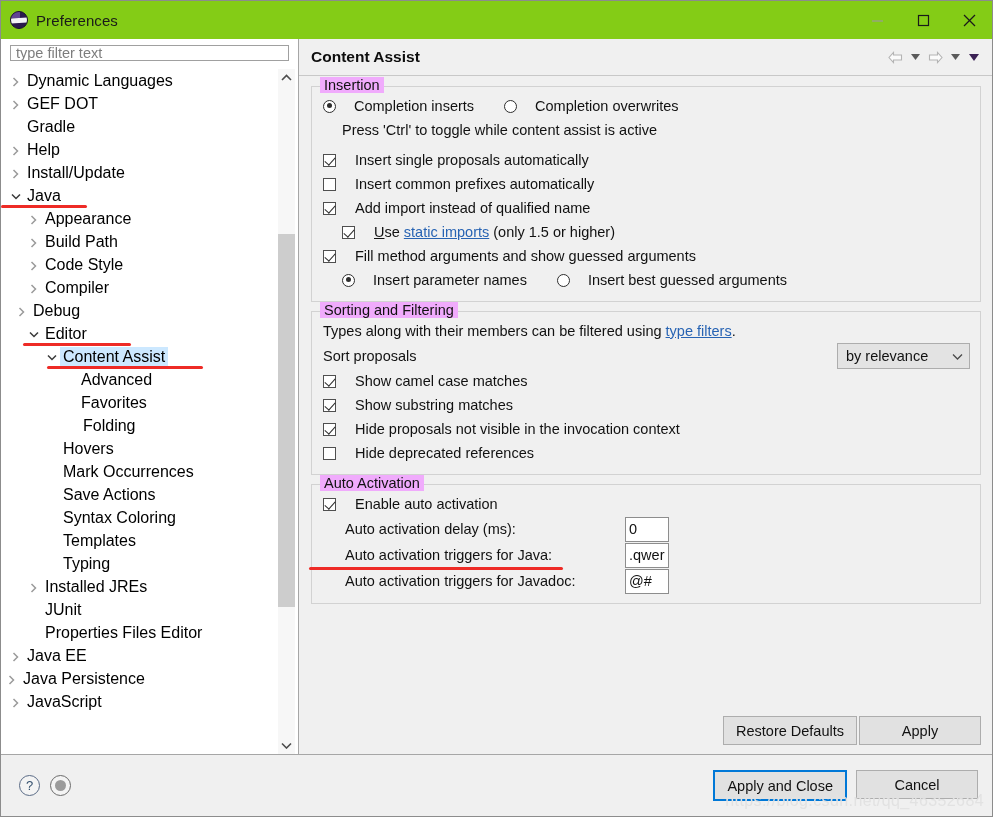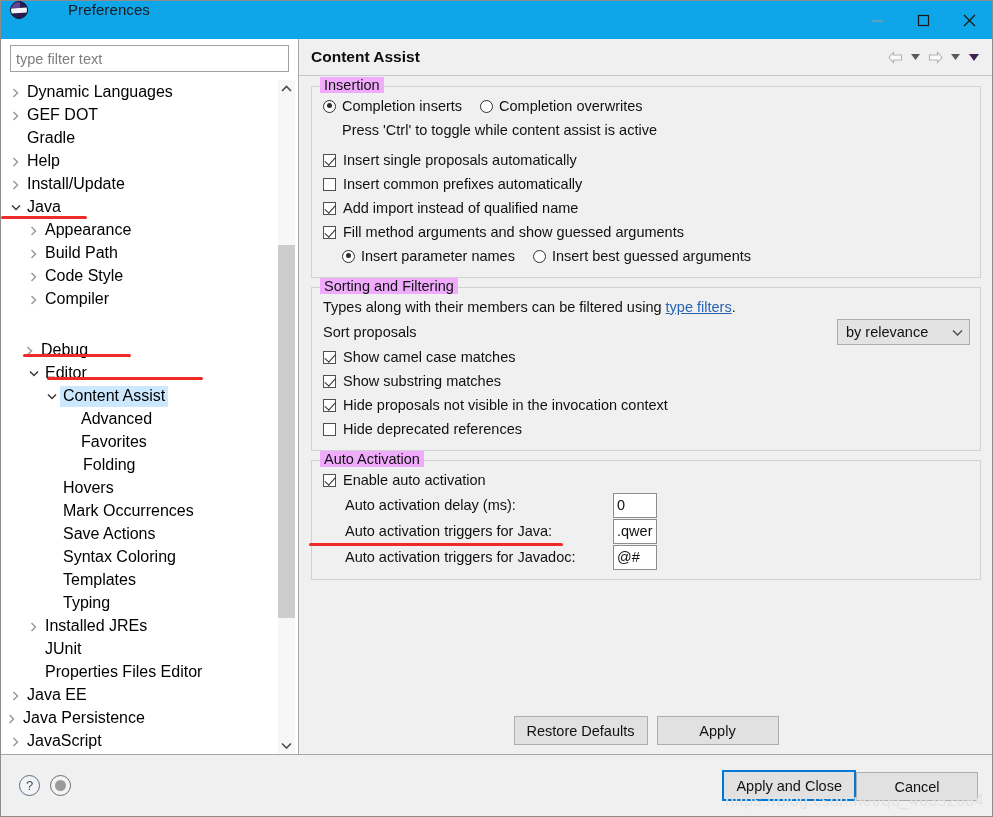--- a/index.html
+++ b/index.html
@@ -18,24 +18,23 @@
   .window {
     position: absolute; inset: 0;
     border: 1px solid #8c8c8c;
     background: #f0f0f0;
     display: flex; flex-direction: column;
   }
 
   
   .titlebar {
     height: 38px; min-height: 38px;
-    background: #0ea5e9;
-    display: flex; 
+    background: #84cc16;
+    display: flex; align-items: center;
     position: relative;
-    gap: 32px;
   }
   .app-logo {
     width: 18px; height: 18px; margin-left: 9px; margin-right: 8px;
     border-radius: 50%;
     background: #2b1a4d;
     border: 1px solid #1b1030;
     position: relative; overflow: hidden;
     flex: 0 0 auto;
   }
   .app-logo::before {
@@ -72,21 +71,21 @@
   
   .left-pane {
     width: 297px; min-width: 297px;
     background: #ffffff;
     display: flex; flex-direction: column;
     padding: 6px 0 0 0;
     position: relative;
   }
   .filter-wrap { padding: 0 9px 4px 9px; }
   .filter-input {
-    width: 100%; height: 27px;
+    width: 100%; height: 16px;
     border: 1px solid #a0a0a0;
     background: #fff;
     font-family: "Liberation Sans", sans-serif;
     font-size: 14.5px;
     padding: 0 5px;
     color: #111;
     outline: none;
   }
   .filter-input::placeholder { color: #7d7d7d; opacity: 1; }
 
@@ -177,21 +176,21 @@
     margin-bottom: 9px;
     padding: 7px 10px 9px 11px;
     position: relative;
   }
   .group > .group-title {
     position: absolute; top: -10px; left: 8px;
     background: #f0abfc; padding: 0 4px;
     font-size: 14.5px; color: #111;
   }
 
-  .row { display: flex; align-items: center; height: 24px; }
+  .row { display: flex; align-items: center; height: 24px; gap: 12px; }
   .row.tall { height: 26px; }
   .indent-1 { padding-left: 19px; }
   .indent-2 { padding-left: 22px; }
 
   
   .cb {
     width: 13px; height: 13px; min-width: 13px;
     border: 1px solid #4f4f4f; background: #fff;
     margin-right: 7px; position: relative; cursor: default;
   }
@@ -235,21 +234,21 @@
     font-family: "Liberation Sans", sans-serif; font-size: 14.5px;
     padding: 0 3px; color: #111; outline: none;
   }
   .w-delay { width: 44px; }
   .w-trig { width: 44px; }
 
   .label-cell { font-size: 14.5px; color: #111; }
 
   
   .page-buttons {
-    display: flex; justify-content: center; gap: 9px;
+    display: flex; justify-content: flex-end; gap: 2px;
     padding: 0 11px 9px 12px;
   }
   .btn {
     min-width: 122px; height: 29px;
     border: 1px solid #adadad; background: #e1e1e1;
     font-family: "Liberation Sans", sans-serif; font-size: 14.5px;
     color: #111; cursor: default;
     display: flex; align-items: center; justify-content: center;
     padding: 0 12px;
   }
@@ -266,21 +265,21 @@
     border: 1px solid #5a6b86; background: #f4f4f4;
     display: flex; align-items: center; justify-content: center;
     font-size: 13px; color: #34506e; cursor: default;
   }
   .ficon.dot { border-color: #6b6b6b; }
   .ficon.dot::after {
     content: ""; width: 11px; height: 11px; border-radius: 50%;
     background: #9b9b9b; display: block;
   }
   .footer-buttons {
-    margin-left: auto; display: flex; align-items: flex-end;
+    margin-left: auto; display: flex; gap: 9px; align-items: flex-start;
   }
   .btn.primary {
     border: 2px solid #0078d7; background: #e1e1e1;
     min-width: 126px; height: 31px;
   }
   .watermark {
     position: absolute; right: 8px; bottom: 6px;
     font-size: 16px; color: #e2e2e2; letter-spacing: .4px;
     pointer-events: none; white-space: nowrap;
   }
@@ -392,21 +391,21 @@
               <span class="tree-label">Code Style</span>
             </div>
             <div class="tree-row" style="padding-left: 24px;">
               <span class="twisty ">
                 <svg width="7" height="10" viewBox="0 0 7 10">
                   <polyline points="1.5,1 5.5,5 1.5,9" fill="none" stroke="#9a9a9a" stroke-width="1.5"></polyline>
                 </svg>
               </span>
               <span class="tree-label">Compiler</span>
             </div>
-            <div class="tree-row" style="padding-left: 20px; margin-top: 28px;">
+            <div class="tree-row" style="padding-left: 12px;">
               <span class="twisty ">
                 <svg width="7" height="10" viewBox="0 0 7 10">
                   <polyline points="1.5,1 5.5,5 1.5,9" fill="none" stroke="#9a9a9a" stroke-width="1.5"></polyline>
                 </svg>
               </span>
               <span class="tree-label">Debug</span>
             </div>
             <div class="tree-row" style="padding-left: 24px;">
               <span class="twisty open">
                 <svg width="10" height="7" viewBox="0 0 10 7">
@@ -580,20 +579,24 @@
           <div class="row">
             <div class="cb"></div>
             <span class="opt-label">Insert common prefixes automatically</span>
           </div>
 
           <div class="row">
             <div class="cb checked"></div>
             <span class="opt-label">Add import instead of qualified name</span>
           </div>
 
+          <div class="row indent-1">
+            <div class="cb checked"></div>
+            <span class="opt-label"><span class="mnemonic">U</span><span>se </span><span class="link">static imports</span><span> (only 1.5 or higher)</span></span>
+          </div>
 
           <div class="row">
             <div class="cb checked"></div>
             <span class="opt-label">Fill method arguments and show guessed arguments</span>
           </div>
 
           <div class="row indent-1">
             <div class="rb checked"></div>
             <span class="opt-label gap-r">Insert parameter names</span>
             <div class="rb"></div>

